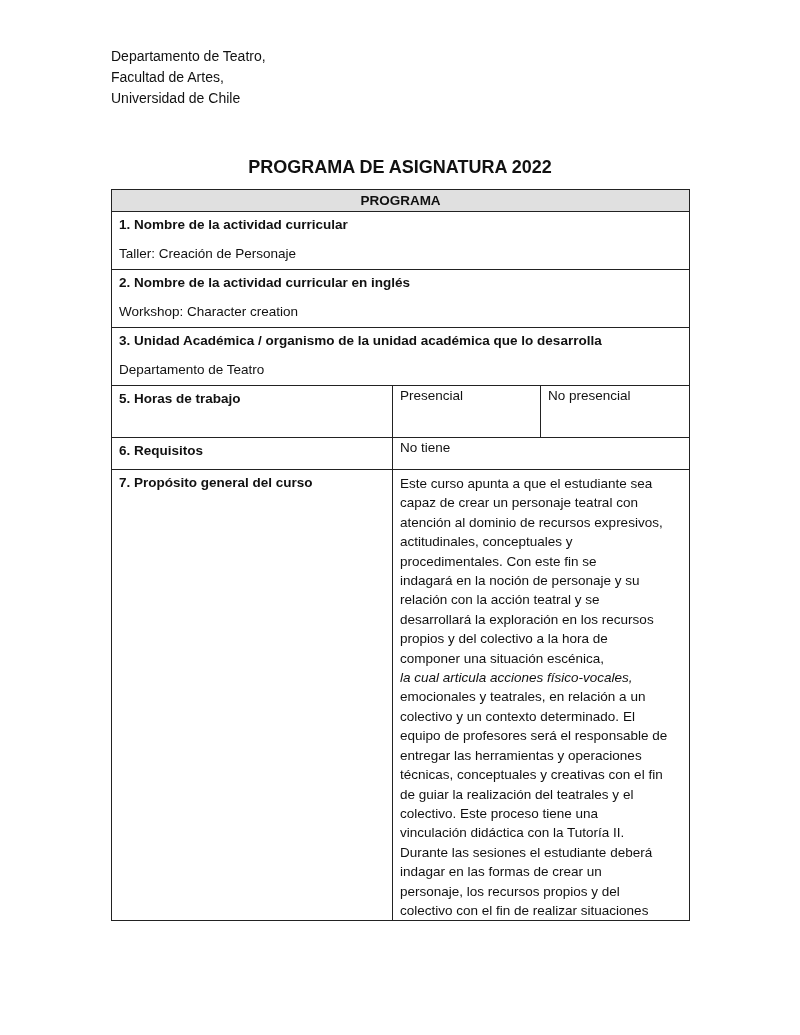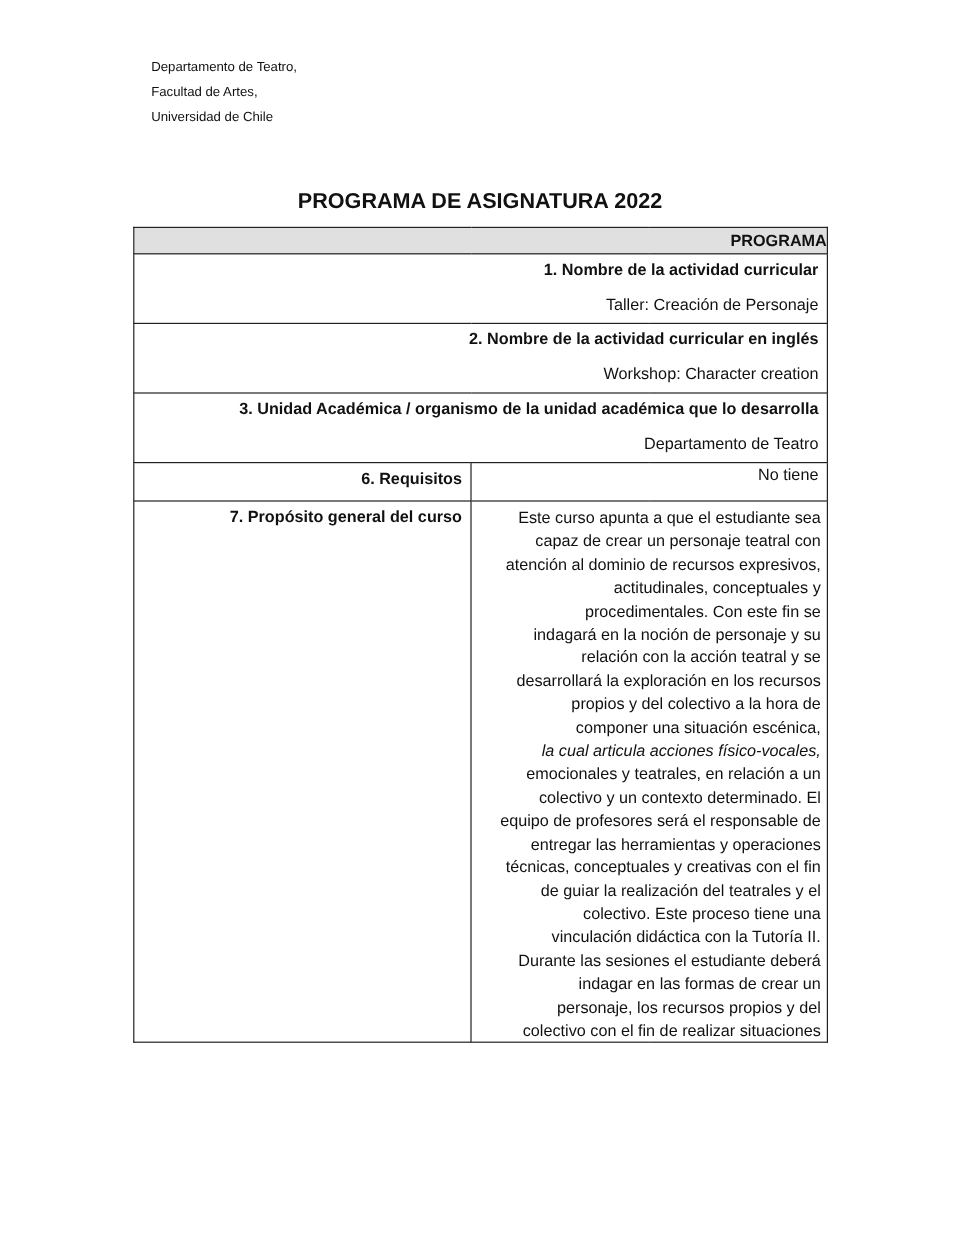--- a/index.html
+++ b/index.html
@@ -1,25 +1,25 @@
 <!DOCTYPE html>
 <html><head>
 <meta charset="utf-8">
 <style>
   html, body { margin: 0; padding: 0; background: #ffffff; }
   body { width: 800px; height: 1035px; position: relative; overflow: hidden;
          font-family: "Liberation Sans", sans-serif; color: #111; }
   .page { position: absolute; left: 0; top: 0; width: 800px; height: 1035px; }
-  .address { position: absolute; left: 126px; top: 46px; font-size: 11px; line-height: 21px; }
+  .address { position: absolute; left: 111px; top: 46px; font-size: 14px; line-height: 21px; }
   .address div { white-space: nowrap; }
   .doc-title { position: absolute; left: 0; width: 800px; top: 157px; text-align: center;
                font-weight: bold; font-size: 18px; }
   table.prog { position: absolute; left: 111px; top: 189px; width: 578px; border-collapse: collapse;
                font-size: 13.5px; table-layout: fixed; }
-  table.prog td { border: 1.5px solid #222; padding: 0 7px; vertical-align: top; text-align: right; }
+  table.prog td { border: 1.5px solid #222; padding: 0 7px; vertical-align: top; }
   .hdr { background: #e0e0e0; text-align: center; font-weight: bold; height: 21px; line-height: 21px; padding: 0 !important; }
   .lbl { font-weight: bold; line-height: 19px; padding-top: 3px !important; }
   .full-cell .lbl-text { font-weight: bold; display: block; margin-top: 4px; line-height: 18px; }
   .full-cell .val-text { display: block; margin-top: 11px; margin-bottom: 6px; line-height: 18px; }
   .row-4 td { height: 27px; line-height: 19px; padding-top: 1px; }
   .row-5 td { height: 48px; line-height: 19px; padding-top: 1px; }
   .row-6 td { height: 28px; line-height: 19px; padding-top: 1px; }
   .row-7 td { height: 440px; }
   .purpose { line-height: 19.4px; padding-top: 4px !important; padding-right: 5px !important; }
 </style>
@@ -57,20 +57,25 @@
         <span class="lbl-text">2. Nombre de la actividad curricular en inglés</span>
         <span class="val-text">Workshop: Character creation</span>
       </td>
     </tr>
     <tr>
       <td colspan="3" class="full-cell">
         <span class="lbl-text">3. Unidad Académica / organismo de la unidad académica que lo desarrolla</span>
         <span class="val-text">Departamento de Teatro</span>
       </td>
     </tr>
+    <tr class="row-5">
+      <td class="lbl">5. Horas de trabajo</td>
+      <td>Presencial</td>
+      <td>No presencial</td>
+    </tr>
     <tr class="row-6">
       <td class="lbl">6. Requisitos</td>
       <td colspan="2">No tiene</td>
     </tr>
     <tr class="row-7">
       <td class="lbl">7. Propósito general del curso</td>
       <td colspan="2" class="purpose">
         <div id="purpose-lines">
               <div style="white-space: nowrap;">Este curso apunta a que el estudiante sea</div>
               <div style="white-space: nowrap;">capaz de crear un personaje teatral con</div>

